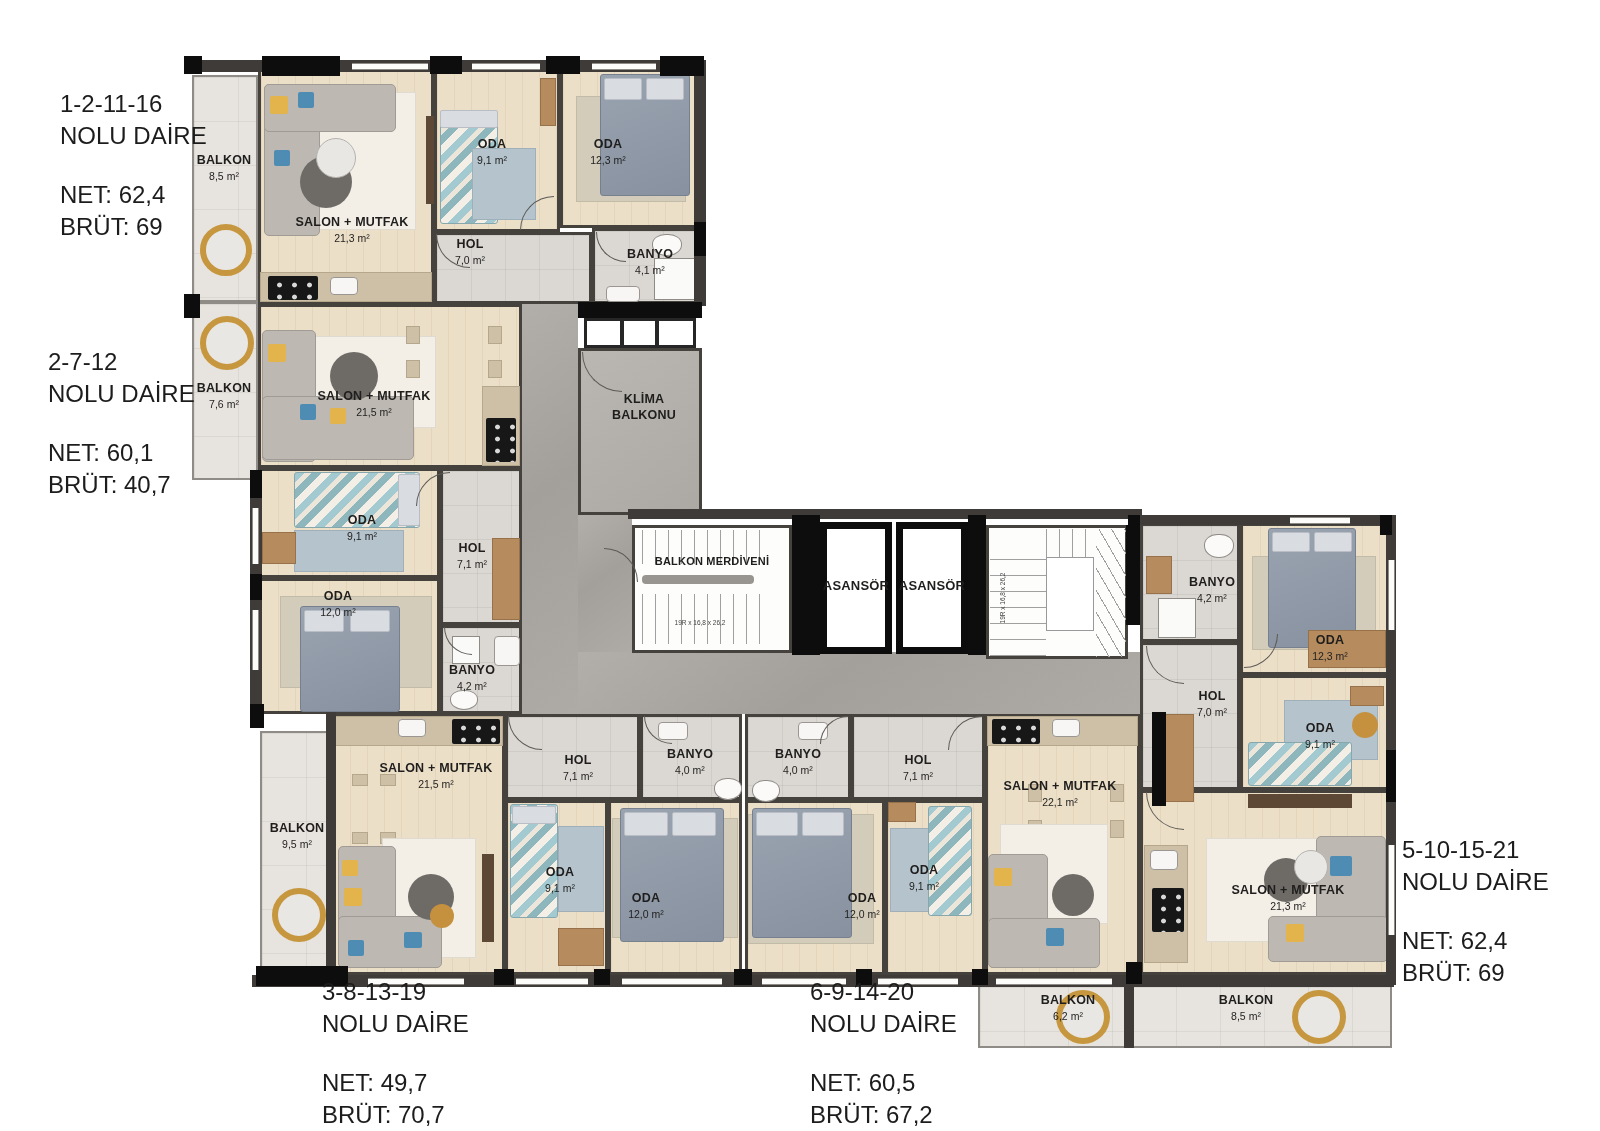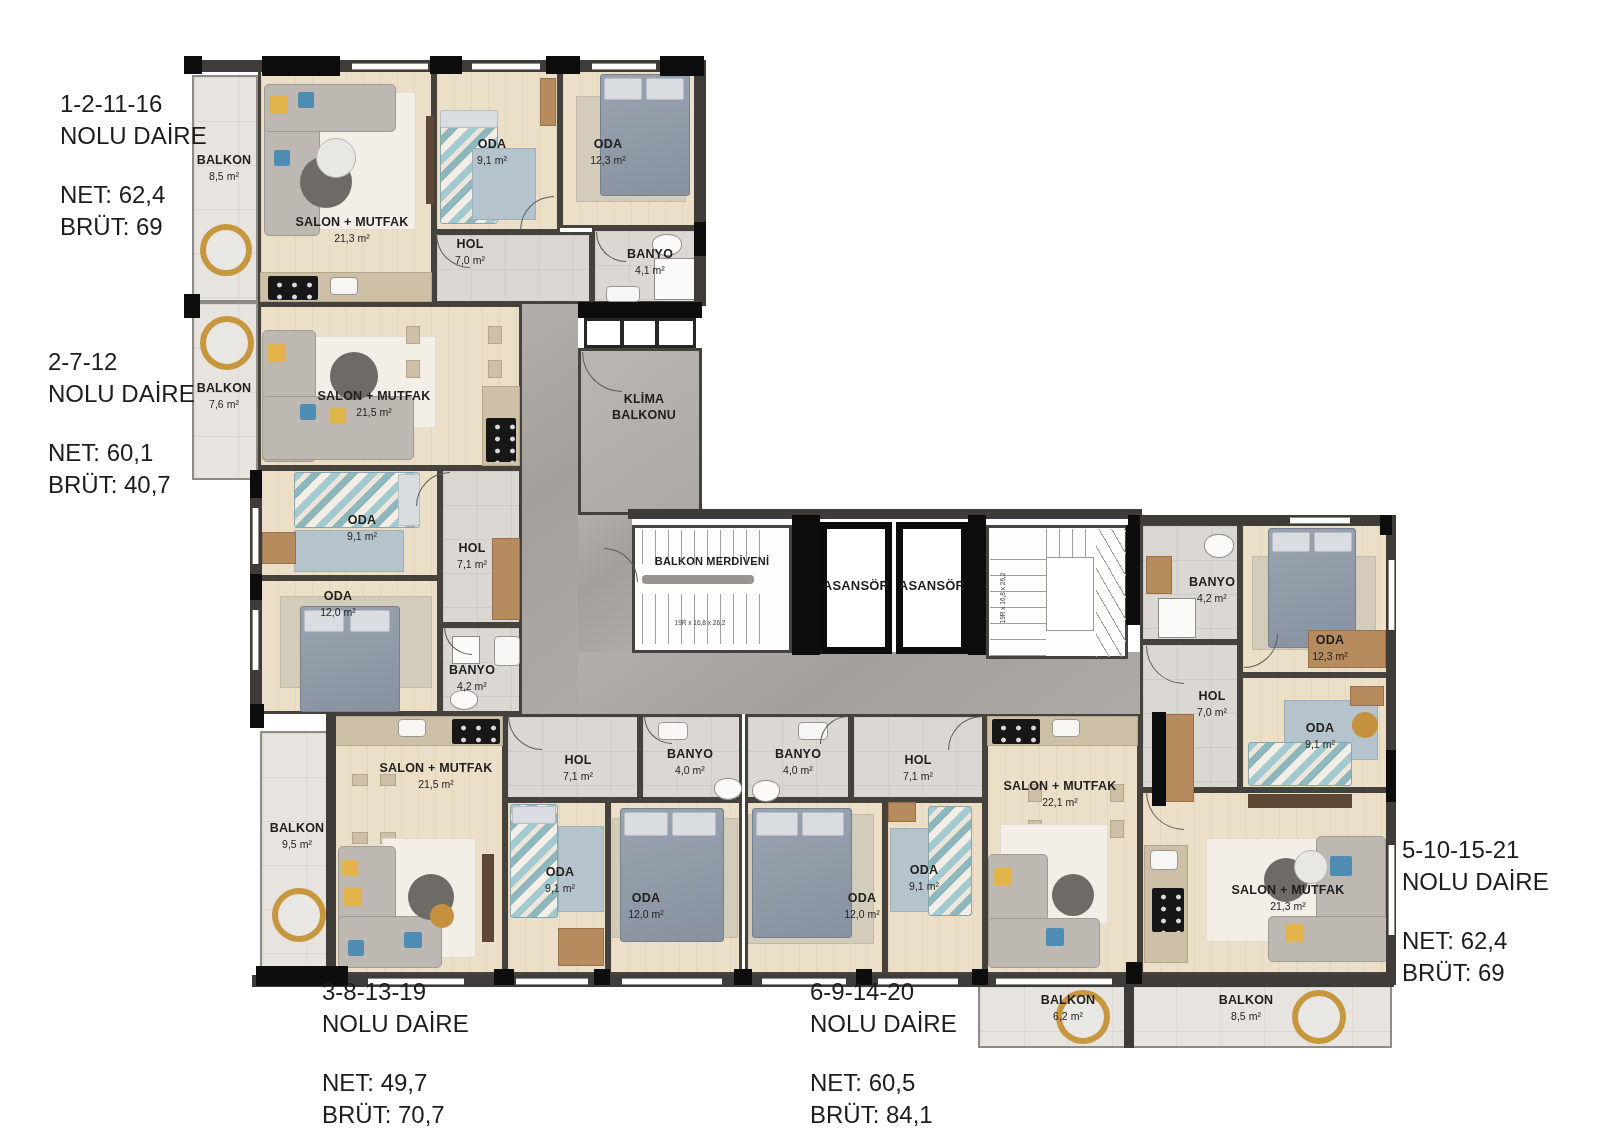--- a/index.html
+++ b/index.html
@@ -473,21 +473,21 @@
     <div>NOLU DAİRE</div>
     <div class="gap"></div>
     <div>NET: 49,7</div>
     <div>BRÜT: 70,7</div>
   </div>
   <div class="annot" style="left:810px;top:976px">
     <div>6-9-14-20</div>
     <div>NOLU DAİRE</div>
     <div class="gap"></div>
     <div>NET: 60,5</div>
-    <div>BRÜT: 84,1</div>
+    <div>BRÜT: 67,2</div>
   </div>
   <div class="annot" style="left:1402px;top:834px">
     <div>5-10-15-21</div>
     <div>NOLU DAİRE</div>
     <div class="gap"></div>
     <div>NET: 62,4</div>
     <div>BRÜT: 69</div>
   </div>
 
 </div>

